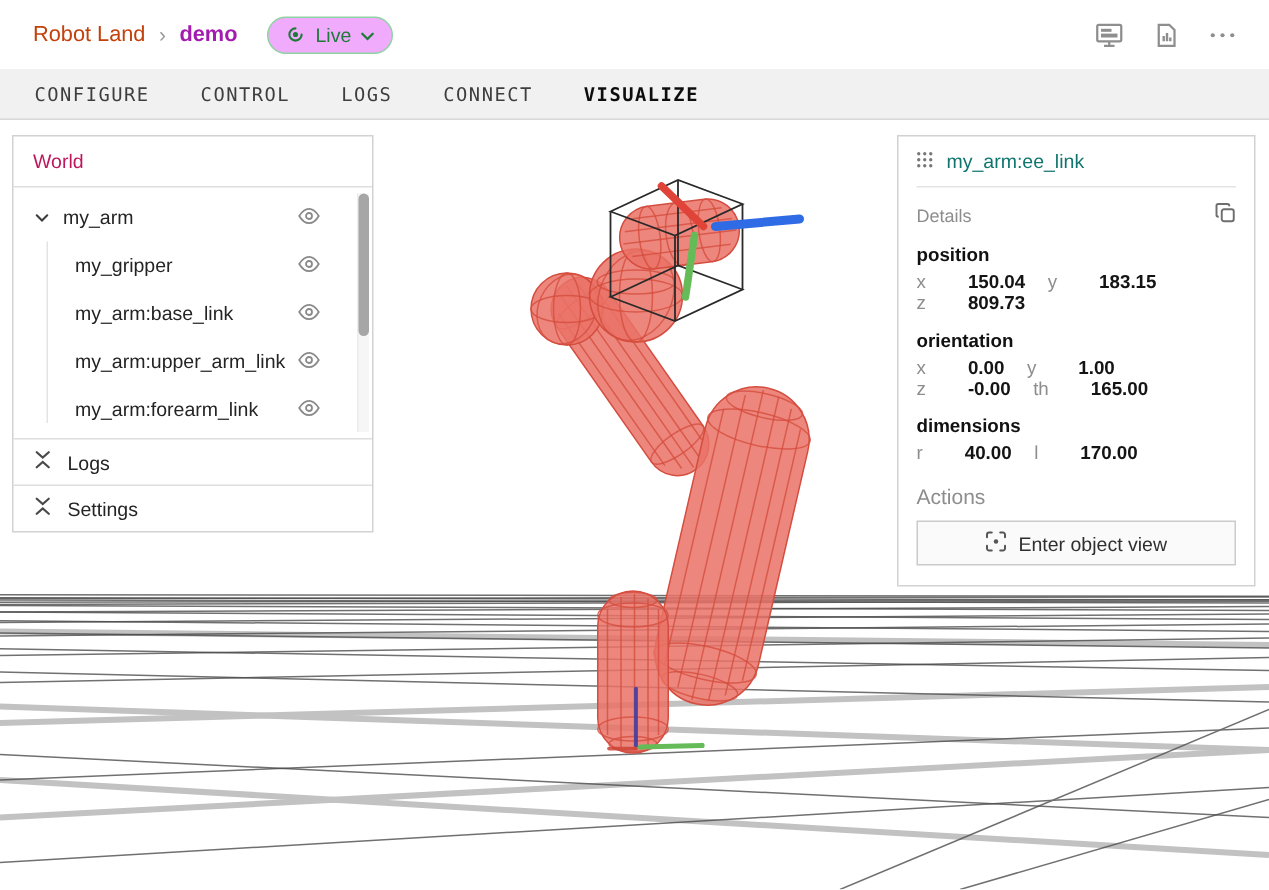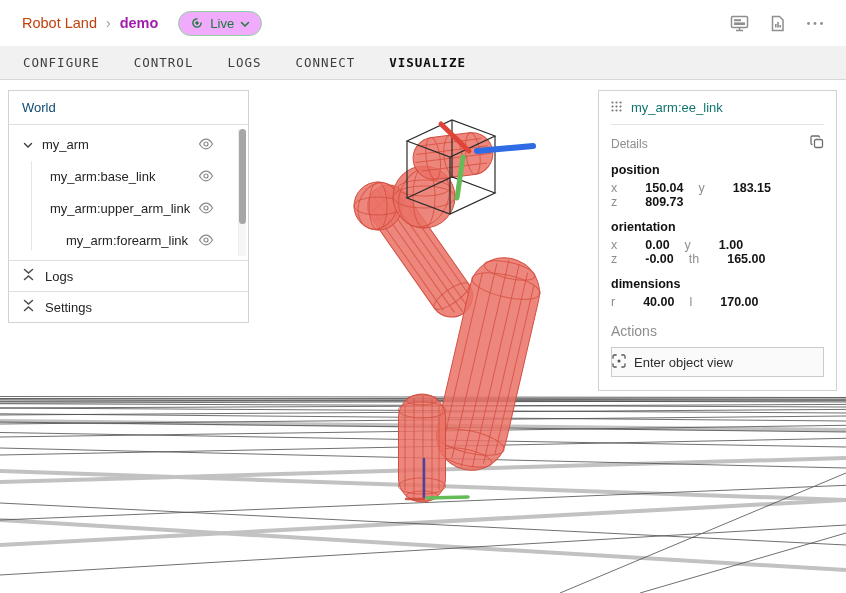--- a/index.html
+++ b/index.html
@@ -28,21 +28,21 @@
   .tab { padding:0 17px; font-size:12.5px; letter-spacing:1px; color:#3e3e3e; cursor:pointer; line-height:33px; }
   .tab.active { font-weight:bold; color:#0d0d0d; }
 
   
   .viewport { position:relative; width:846px; height:513px; background:#fff; }
   .scene { position:absolute; inset:0; }
 
   
   .panel { position:absolute; background:#fff; border:1px solid #d2d2d2; z-index:5; }
   .world-panel { left:8px; top:10px; width:241px; }
-  .panel-title-row { padding:9px 13px; font-size:13px; color:#0c4a6e; border-bottom:1px solid #dedede; }
+  .panel-title-row { padding:9px 13px; font-size:13px; color:#be185d; border-bottom:1px solid #dedede; }
   .tree { position:relative; padding:3px 0 4px; }
   .tree-guide { position:absolute; left:22px; top:36px; bottom:10px; width:1px; background:#e4e4e4; }
   .tree-row { height:32px; display:flex; align-items:center; padding:0 34px 0 14px; font-size:13px; color:#242424; cursor:pointer; }
   .tree-row .lbl { margin-left:9px; }
   .tree-row.child { padding-left:41px; }
   .tree-row .eye { margin-left:auto; display:inline-flex; cursor:pointer; }
   .vscroll { position:absolute; right:2px; top:4px; bottom:4px; width:8px; background:#f6f6f6; border-left:1px solid #ececec; }
   .vscroll-thumb { position:absolute; left:0; right:0; top:0; height:95px; background:#a6a6a6; border-radius:4px; cursor:pointer; }
   .side-section { height:31px; display:flex; align-items:center; gap:11px; padding:0 14px; border-top:1px solid #dedede; font-size:13px; color:#242424; cursor:pointer; }
 
@@ -52,21 +52,21 @@
   .details-body { padding:10px 12px 13px; }
   .muted-row { display:flex; align-items:center; justify-content:space-between; color:#8d8d8d; font-size:12px; }
   .group { margin-top:11px; }
   .group-name { font-weight:bold; font-size:12.5px; color:#111; }
   .fields { margin-top:4px; display:flex; flex-wrap:wrap; }
   .field { display:inline-flex; gap:4px; margin-right:15px; font-size:12.5px; align-items:baseline; }
   .field .k { color:#8d8d8d; }
   .field .v { color:#141414; font-weight:bold;margin-left:24px; }
   .actions-label { margin-top:14px; color:#8d8d8d; font-size:14px; }
   .object-view-btn { margin-top:8px; width:100%; height:30px; background:#fafafa; border:1px solid #cbcbcb;
-    display:flex; align-items:center; gap:8px; font-size:13px; color:#2e2e2e;
+    display:flex; align-items:center; justify-content:center; gap:8px; font-size:13px; color:#2e2e2e;
     font-family:"Liberation Sans",sans-serif; cursor:pointer; }
 </style>
 </head>
 <body>
 
 <div class="app-header">
   <div class="crumbs">
     <span class="crumb-root">Robot Land</span>
     <span class="crumb-sep">›</span>
     <span class="crumb-current">demo</span>
@@ -278,20 +278,29 @@
         </span>
         <span class="lbl">my_arm</span>
         <span class="eye">
           <svg width="16" height="12" viewBox="0 0 16 12">
               <path d="M1.5 6 C3.5 2.6 5.6 1.2 8 1.2 C10.4 1.2 12.5 2.6 14.5 6 C12.5 9.4 10.4 10.8 8 10.8 C5.6 10.8 3.5 9.4 1.5 6 Z" fill="none" stroke="#8a8a8a" stroke-width="1.2"></path>
               <circle cx="8" cy="6" r="2" fill="none" stroke="#8a8a8a" stroke-width="1.2"></circle>
             </svg>
         </span>
       </div>
 
+      <div class="tree-row child">
+        <span class="lbl" style="margin-left:0">my_gripper</span>
+        <span class="eye">
+          <svg width="16" height="12" viewBox="0 0 16 12">
+              <path d="M1.5 6 C3.5 2.6 5.6 1.2 8 1.2 C10.4 1.2 12.5 2.6 14.5 6 C12.5 9.4 10.4 10.8 8 10.8 C5.6 10.8 3.5 9.4 1.5 6 Z" fill="none" stroke="#8a8a8a" stroke-width="1.2"></path>
+              <circle cx="8" cy="6" r="2" fill="none" stroke="#8a8a8a" stroke-width="1.2"></circle>
+            </svg>
+        </span>
+      </div>
 
       <div class="tree-row child">
         <span class="lbl" style="margin-left:0">my_arm:base_link</span>
         <span class="eye">
           <svg width="16" height="12" viewBox="0 0 16 12">
               <path d="M1.5 6 C3.5 2.6 5.6 1.2 8 1.2 C10.4 1.2 12.5 2.6 14.5 6 C12.5 9.4 10.4 10.8 8 10.8 C5.6 10.8 3.5 9.4 1.5 6 Z" fill="none" stroke="#8a8a8a" stroke-width="1.2"></path>
               <circle cx="8" cy="6" r="2" fill="none" stroke="#8a8a8a" stroke-width="1.2"></circle>
             </svg>
         </span>
       </div>
@@ -300,21 +309,21 @@
         <span class="lbl" style="margin-left:0">my_arm:upper_arm_link</span>
         <span class="eye">
           <svg width="16" height="12" viewBox="0 0 16 12">
               <path d="M1.5 6 C3.5 2.6 5.6 1.2 8 1.2 C10.4 1.2 12.5 2.6 14.5 6 C12.5 9.4 10.4 10.8 8 10.8 C5.6 10.8 3.5 9.4 1.5 6 Z" fill="none" stroke="#8a8a8a" stroke-width="1.2"></path>
               <circle cx="8" cy="6" r="2" fill="none" stroke="#8a8a8a" stroke-width="1.2"></circle>
             </svg>
         </span>
       </div>
 
       <div class="tree-row child">
-        <span class="lbl" style="margin-left:16px">my_arm:forearm_link</span>
+        <span class="lbl" style="margin-left:0">my_arm:forearm_link</span>
         <span class="eye">
           <svg width="16" height="12" viewBox="0 0 16 12">
               <path d="M1.5 6 C3.5 2.6 5.6 1.2 8 1.2 C10.4 1.2 12.5 2.6 14.5 6 C12.5 9.4 10.4 10.8 8 10.8 C5.6 10.8 3.5 9.4 1.5 6 Z" fill="none" stroke="#8a8a8a" stroke-width="1.2"></path>
               <circle cx="8" cy="6" r="2" fill="none" stroke="#8a8a8a" stroke-width="1.2"></circle>
             </svg>
         </span>
       </div>
 
       <div class="vscroll">
         <div class="vscroll-thumb"></div>

